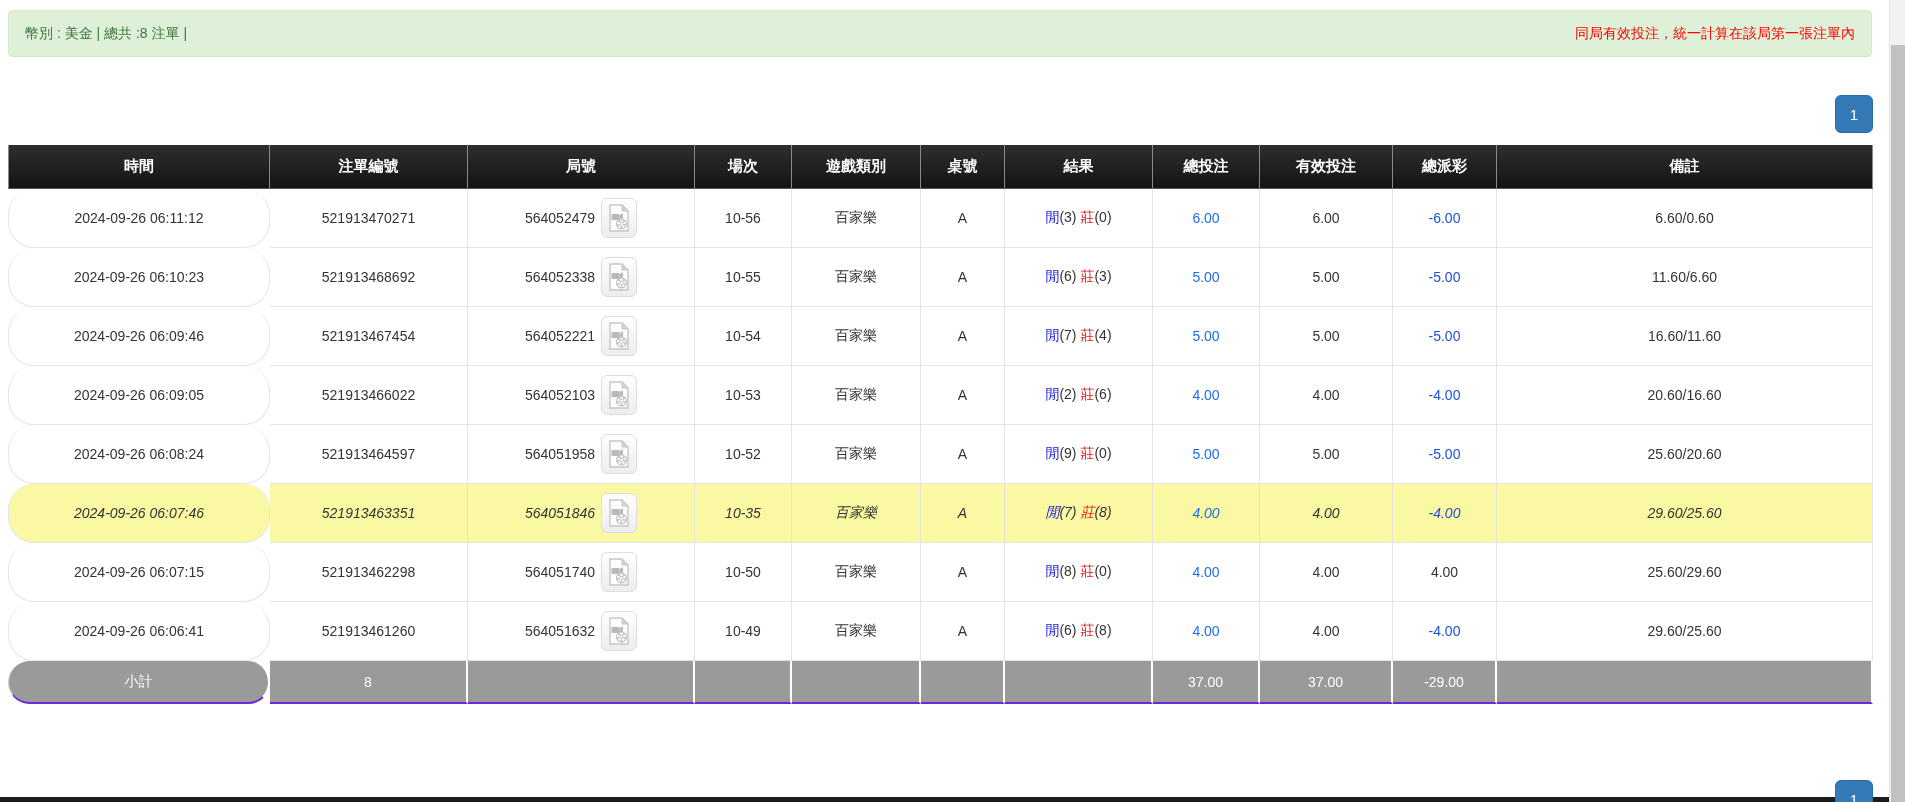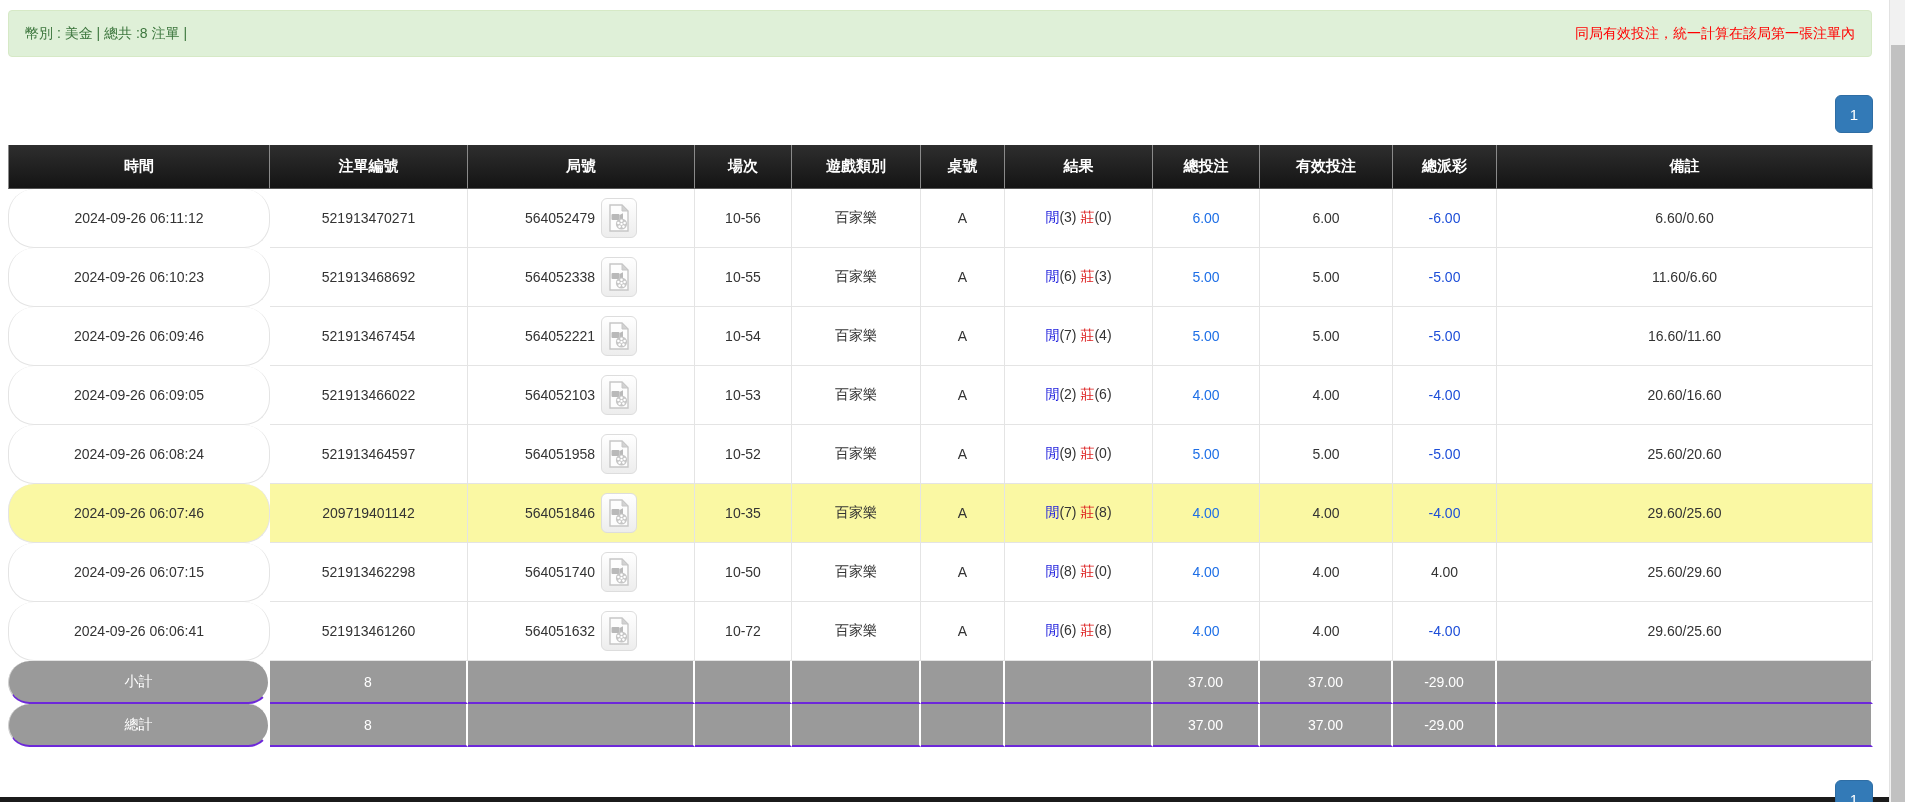--- a/index.html
+++ b/index.html
@@ -31,21 +31,21 @@
     background:linear-gradient(180deg,#2e2e2e,#141414);color:#fff;font-weight:bold;font-size:15px;
     height:44px;border-right:1px solid #8a8a8a;border-bottom:1px solid #555;
     text-align:center;padding:8px;box-sizing:border-box;
   }
   th:first-child{border-left:1px solid #8a8a8a;}
   td{
     height:59px;font-size:14px;text-align:center;padding:0 4px;box-sizing:border-box;
     border-right:1px solid #e4e4e4;border-bottom:1px solid #e4e4e4;background:#fff;color:#333;
   }
   td:first-child{border-left:1px solid #e4e4e4;border-radius:26px;}
-  tr.hl td{background:#faf8a3;}
+  tr.hl td{background:#faf8a3;font-style:italic;}
   tr.sum td{
     background:#9a9a9a;color:#fff;height:43px;
     border-right:2px solid #fff;border-bottom:2px solid #6d28d9;border-top:0;
   }
   tr.sum td:first-child{border-left:1px solid #cfcfcf;}
   .blue-link{color:#1e6fe6;cursor:pointer;text-decoration:none;}
   .neg{color:#1d4ed8;}
   .res-p{color:#2020dd;}
   .res-b{color:#dd2222;}
   .res-n{color:#333;}
@@ -259,21 +259,21 @@
             <td>百家樂</td>
             <td>A</td>
             <td><span class="res-p">閒</span><span class="res-n">(9)</span> <span class="res-b">莊</span><span class="res-n">(0)</span></td>
             <td><span class="blue-link">5.00</span></td>
             <td>5.00</td>
             <td class="neg">-5.00</td>
             <td>25.60/20.60</td>
           </tr>
           <tr class="hl">
             <td>2024-09-26 06:07:46</td>
-            <td>209719401142</td>
+            <td>521913463351</td>
             <td>
               <div class="round-cell-inner">
                 <span>564051846</span>
                 <button class="video-btn">
                   <svg width="24" height="28" viewBox="0 0 24 28">
                     <path d="M3 1 h12 l6 6 v20 h-18 z" fill="#fdfdfd" stroke="#c6c6c6" stroke-width="1.4"></path>
                     <path d="M15 1 l6 6 h-6 z" fill="#d2d2d2" stroke="#c6c6c6" stroke-width="1"></path>
                     <rect x="4.5" y="10" width="8" height="6" rx="1" fill="#b9b9b9"></rect>
                     <polygon points="12.5,11 16,9.2 16,16.8 12.5,15" fill="#b9b9b9"></polygon>
                     <circle cx="14.5" cy="20" r="5.6" fill="#c6c6c6"></circle>
@@ -344,21 +344,21 @@
                     <circle cx="14.5" cy="20" r="1.2" fill="#fff"></circle>
                     <circle cx="14.5" cy="16.8" r="1.3" fill="#fff"></circle>
                     <circle cx="17.6" cy="19" r="1.3" fill="#fff"></circle>
                     <circle cx="16.4" cy="22.6" r="1.3" fill="#fff"></circle>
                     <circle cx="12.6" cy="22.6" r="1.3" fill="#fff"></circle>
                     <circle cx="11.4" cy="19" r="1.3" fill="#fff"></circle>
                   </svg>
                 </button>
               </div>
             </td>
-            <td>10-72</td>
+            <td>10-49</td>
             <td>百家樂</td>
             <td>A</td>
             <td><span class="res-p">閒</span><span class="res-n">(6)</span> <span class="res-b">莊</span><span class="res-n">(8)</span></td>
             <td><span class="blue-link">4.00</span></td>
             <td>4.00</td>
             <td class="neg">-4.00</td>
             <td>29.60/25.60</td>
           </tr>
         </tbody>
       <tbody>
@@ -368,33 +368,20 @@
           <td></td>
             <td></td>
             <td></td>
           <td></td>
             <td></td>
           <td>37.00</td>
           <td>37.00</td>
           <td class="neg">-29.00</td>
           <td></td>
         </tr>
-        <tr class="sum">
-          <td>總計</td>
-          <td>8</td>
-          <td></td>
-            <td></td>
-            <td></td>
-          <td></td>
-            <td></td>
-          <td>37.00</td>
-          <td>37.00</td>
-          <td class="neg">-29.00</td>
-          <td></td>
-        </tr>
       </tbody>
     </table>
   </div>
 
   <div class="bottom-strip"></div>
   <div class="page-btn bottom">1</div>
 
   <div class="scrollbar">
     <div class="scroll-thumb"></div>
   </div>

